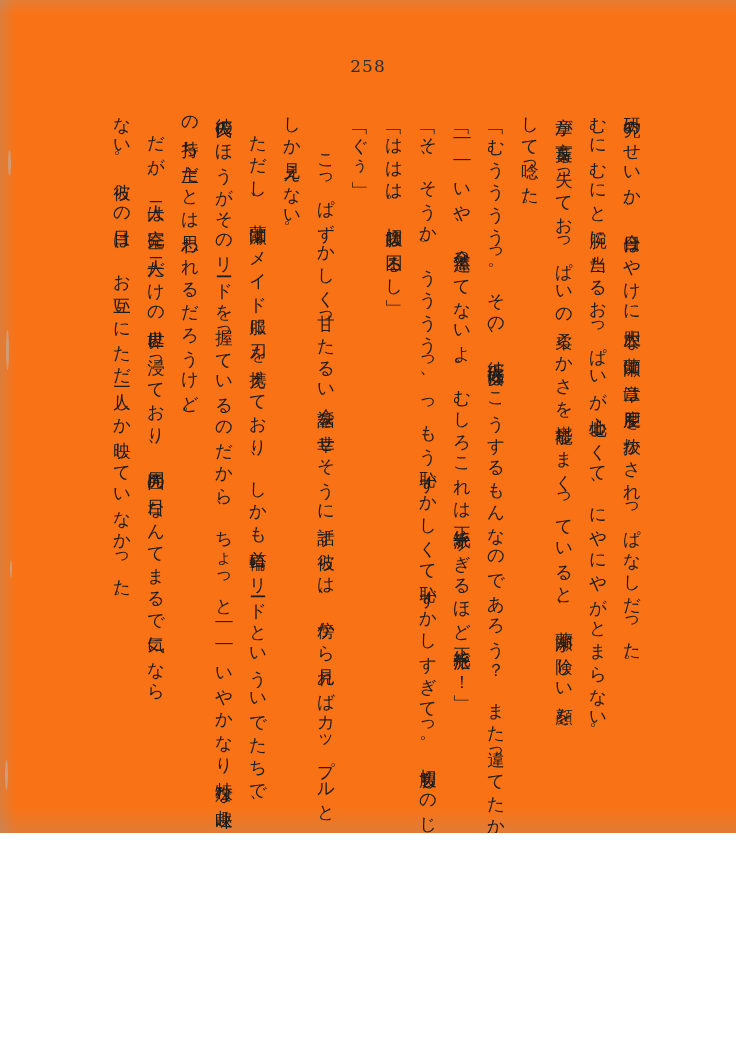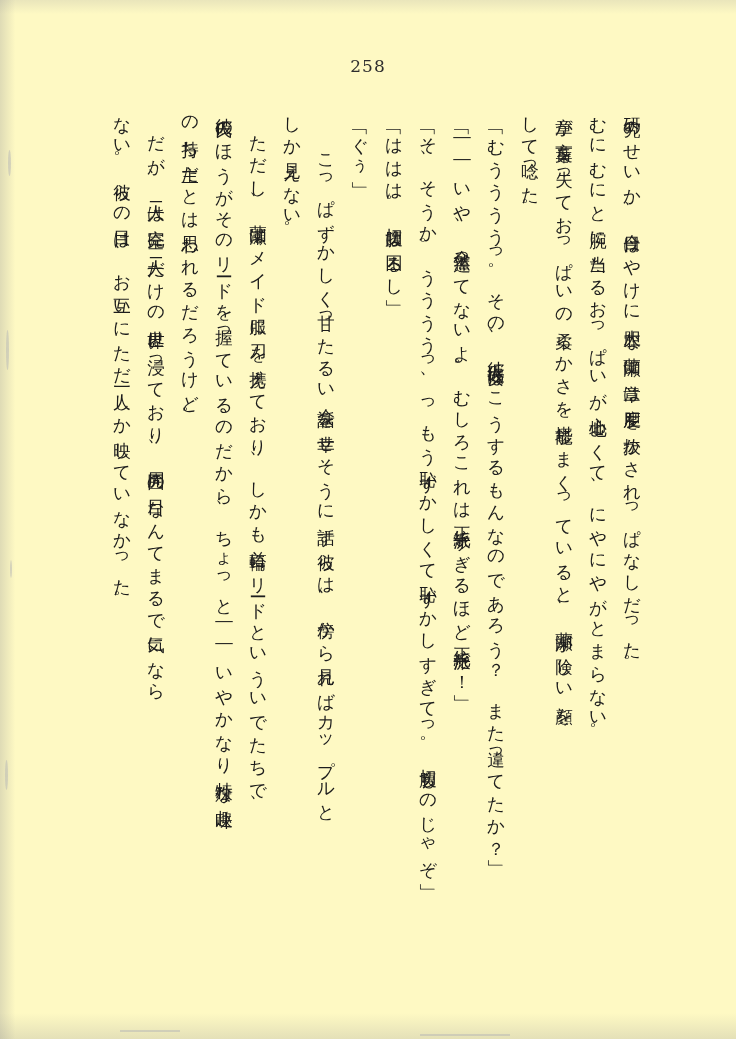--- a/index.html
+++ b/index.html
@@ -10,22 +10,22 @@
   body {
     width: 736px;
     height: 1045px;
     overflow: hidden;
     font-family: "DejaVu Serif", "Liberation Serif", serif;
   }
 
   .page {
     position: relative;
     width: 736px;
-    height: 1039px;
-    background: #fef9c3;
+    height: 833px;
+    background: #f97316;
     overflow: hidden;
   }
 
   
   .scan-edge-left {
     position: absolute;
     left: 0;
     top: 0;
     width: 18px;
     height: 1045px;

